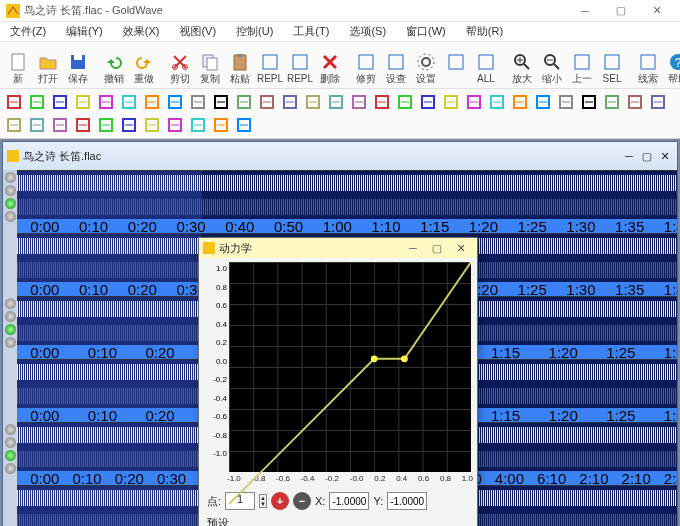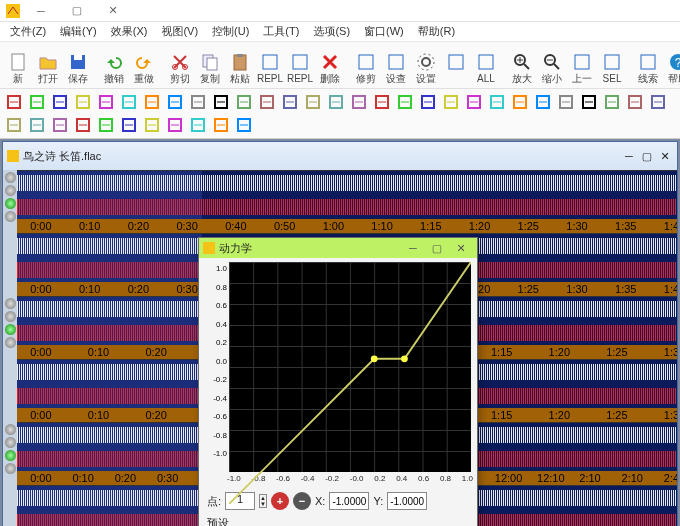--- a/index.html
+++ b/index.html
@@ -2,21 +2,21 @@
 <html><head>
 <meta charset="utf-8">
 <style>
 html,body{margin:0;padding:0;font-family:"Microsoft YaHei",Tahoma,sans-serif;font-size:11px;color:#222;background:#fff;width:680px;height:526px;overflow:hidden;box-sizing:border-box}
 *{box-sizing:border-box}
 .titlebar{height:22px;background:#fff;border-bottom:1px solid #e0e0e0;display:flex;align-items:center;padding:0 6px}
 .titlebar .icon{width:14px;height:14px;margin-right:4px}
 .title-text{flex:1;font-size:11px;color:#555}
 .win-btns{display:flex;gap:2px}
 .win-btn{width:34px;height:18px;display:flex;align-items:center;justify-content:center;color:#666}
-.menubar{height:20px;display:flex;align-items:flex-end;padding:0 4px;gap:2px;background:#fff;border-bottom:1px solid #e8e8e8}
+.menubar{height:20px;display:flex;align-items:flex-end;padding:0 4px;gap:8px;background:#fff;border-bottom:1px solid #e8e8e8}
 .menu-item{padding:2px 6px;font-size:11px;color:#333}
 .toolbar{display:flex;background:#fafafa;border-bottom:1px solid #e0e0e0;padding:2px 4px;gap:2px;flex-wrap:nowrap;overflow:hidden}
 .tool-btn{display:flex;flex-direction:column;align-items:center;justify-content:flex-end;min-width:28px;height:42px;padding:1px 2px;font-size:10px;color:#444}
 .tool-btn .ico{width:22px;height:22px;display:flex;align-items:center;justify-content:center}
 .tool-btn .lbl{height:12px;line-height:12px}
 .sep{width:1px;background:#ccc;margin:4px 2px}
 .toolbar2{display:flex;flex-wrap:wrap;gap:3px;padding:3px 4px;background:#fafafa;border-bottom:1px solid #d0d0d0}
 .mini-btn{width:20px;height:20px;display:flex;align-items:center;justify-content:center;border:1px solid transparent}
 .workspace{position:relative;height:402px;background:#7b8aa0;overflow:hidden}
 .doc-window{position:absolute;left:2px;top:2px;right:2px;border:1px solid #4a6a9c;background:#fff}
@@ -25,28 +25,28 @@
 .doc-ctrl{width:16px;height:14px;display:flex;align-items:center;justify-content:center;margin-left:2px}
 .tracks{display:flex;flex-direction:column}
 .track{background:#0a1a5a;border-top:1px solid #333;position:relative}
 .track-inner{height:48px;background:#0a1a5a;position:relative;overflow:hidden}
 .selection{position:absolute;top:0;bottom:0;background:rgba(40,60,150,0.55)}
 .wave{position:absolute;left:0;right:0;height:50%;display:flex;align-items:center}
 .wave.top{top:0}
 .wave.bot{bottom:0}
 .wave-line{height:70%;width:100%;background:repeating-linear-gradient(90deg,#fff 0 1px,transparent 1px 2px);opacity:0.9}
 .wave.bot .wave-line{background:repeating-linear-gradient(90deg,#f22 0 1px,transparent 1px 2px)}
-.time-ruler{height:14px;background:#a16207;font-size:11px;color:#000;display:flex;align-items:center;position:relative;overflow:hidden}
+.time-ruler{height:14px;background:#3b82f6;font-size:15px;color:#000;display:flex;align-items:center;position:relative;overflow:hidden}
 .time-ruler span{position:absolute}
 .left-col{position:absolute;left:0;top:0;bottom:0;width:14px;background:#c8d4e2}
 .knob{width:11px;height:11px;border-radius:50%;background:radial-gradient(#ddd,#777);margin:2px auto}
 .knob.g{background:radial-gradient(#9f9,#181)}
 
 .dialog{position:absolute;left:198px;top:98px;width:280px;background:#f4f4f4;border:1px solid #6a6a6a;box-shadow:2px 2px 8px rgba(0,0,0,0.3);z-index:50}
-.dlg-title{height:20px;display:flex;align-items:center;padding:0 4px;background:#bef264;font-size:11px}
+.dlg-title{height:20px;display:flex;align-items:center;padding:0 4px;background:#fef9c3;font-size:11px}
 .dlg-title .t{flex:1}
 .dlg-btn{width:24px;height:16px;display:flex;align-items:center;justify-content:center;color:#555}
 .graph-wrap{padding:4px 6px 2px 6px;display:flex}
 .graph-y{width:24px;display:flex;flex-direction:column;justify-content:space-between;align-items:flex-end;font-size:8px;color:#000;padding:2px 2px 14px 0}
 .graph{flex:1;height:210px;background:#000;position:relative}
 .graph-grid{position:absolute;inset:0;background-image:linear-gradient(#333 1px,transparent 1px),linear-gradient(90deg,#333 1px,transparent 1px);background-size:10% 10%}
 .graph svg{position:absolute;inset:0}
 .graph-x{height:14px;display:flex;justify-content:space-between;font-size:8px;padding:0 4px 0 28px}
 .pt-row{display:flex;align-items:center;gap:4px;padding:4px 8px;font-size:11px}
 .pt-row input{width:40px;height:18px;font-size:10px;border:1px solid #888;padding:0 2px}
@@ -61,20 +61,21 @@
 </head>
 <body>
 
 <div class="titlebar">
   <span class="icon">
     <svg width="14" height="14">
         <rect width="14" height="14" fill="#f6c216"></rect>
         <path d="M2 10 L7 3 L12 10" stroke="#b22" fill="none"></path>
       </svg>
   </span>
+  <span class="title-text">鸟之诗 长笛.flac - GoldWave</span>
   <div class="win-btns">
     <div class="win-btn">─</div>
     <div class="win-btn">▢</div>
     <div class="win-btn">✕</div>
   </div>
 </div>
 
 <div class="menubar" id="menubar">
     <span class="menu-item">文件(Z)</span>
     <span class="menu-item">编辑(Y)</span>
@@ -683,22 +684,22 @@
             <span style="left:8.4%">0:10</span>
             <span style="left:14.8%">0:20</span>
             <span style="left:21.200000000000003%">0:30</span>
             <span style="left:27.6%">0:40</span>
             <span style="left:34%">0:50</span>
             <span style="left:40.400000000000006%">1:00</span>
             <span style="left:46.8%">1:10</span>
             <span style="left:53.2%">1:20</span>
             <span style="left:59.599999999999994%">1:30</span>
             <span style="left:66%">1:40</span>
-            <span style="left:72.39999999999999%">12:00</span>
-            <span style="left:78.80000000000001%">12:10</span>
+            <span style="left:72.39999999999999%">4:00</span>
+            <span style="left:78.80000000000001%">6:10</span>
             <span style="left:85.2%">2:10</span>
             <span style="left:91.6%">2:10</span>
             <span style="left:98%">2:40</span>
           </div>
           <div class="track">
             <div class="track-inner">
               <div class="selection" style="left:0;width:28%"></div>
               <div class="wave top">
                 <div class="wave-line"></div>
               </div>

